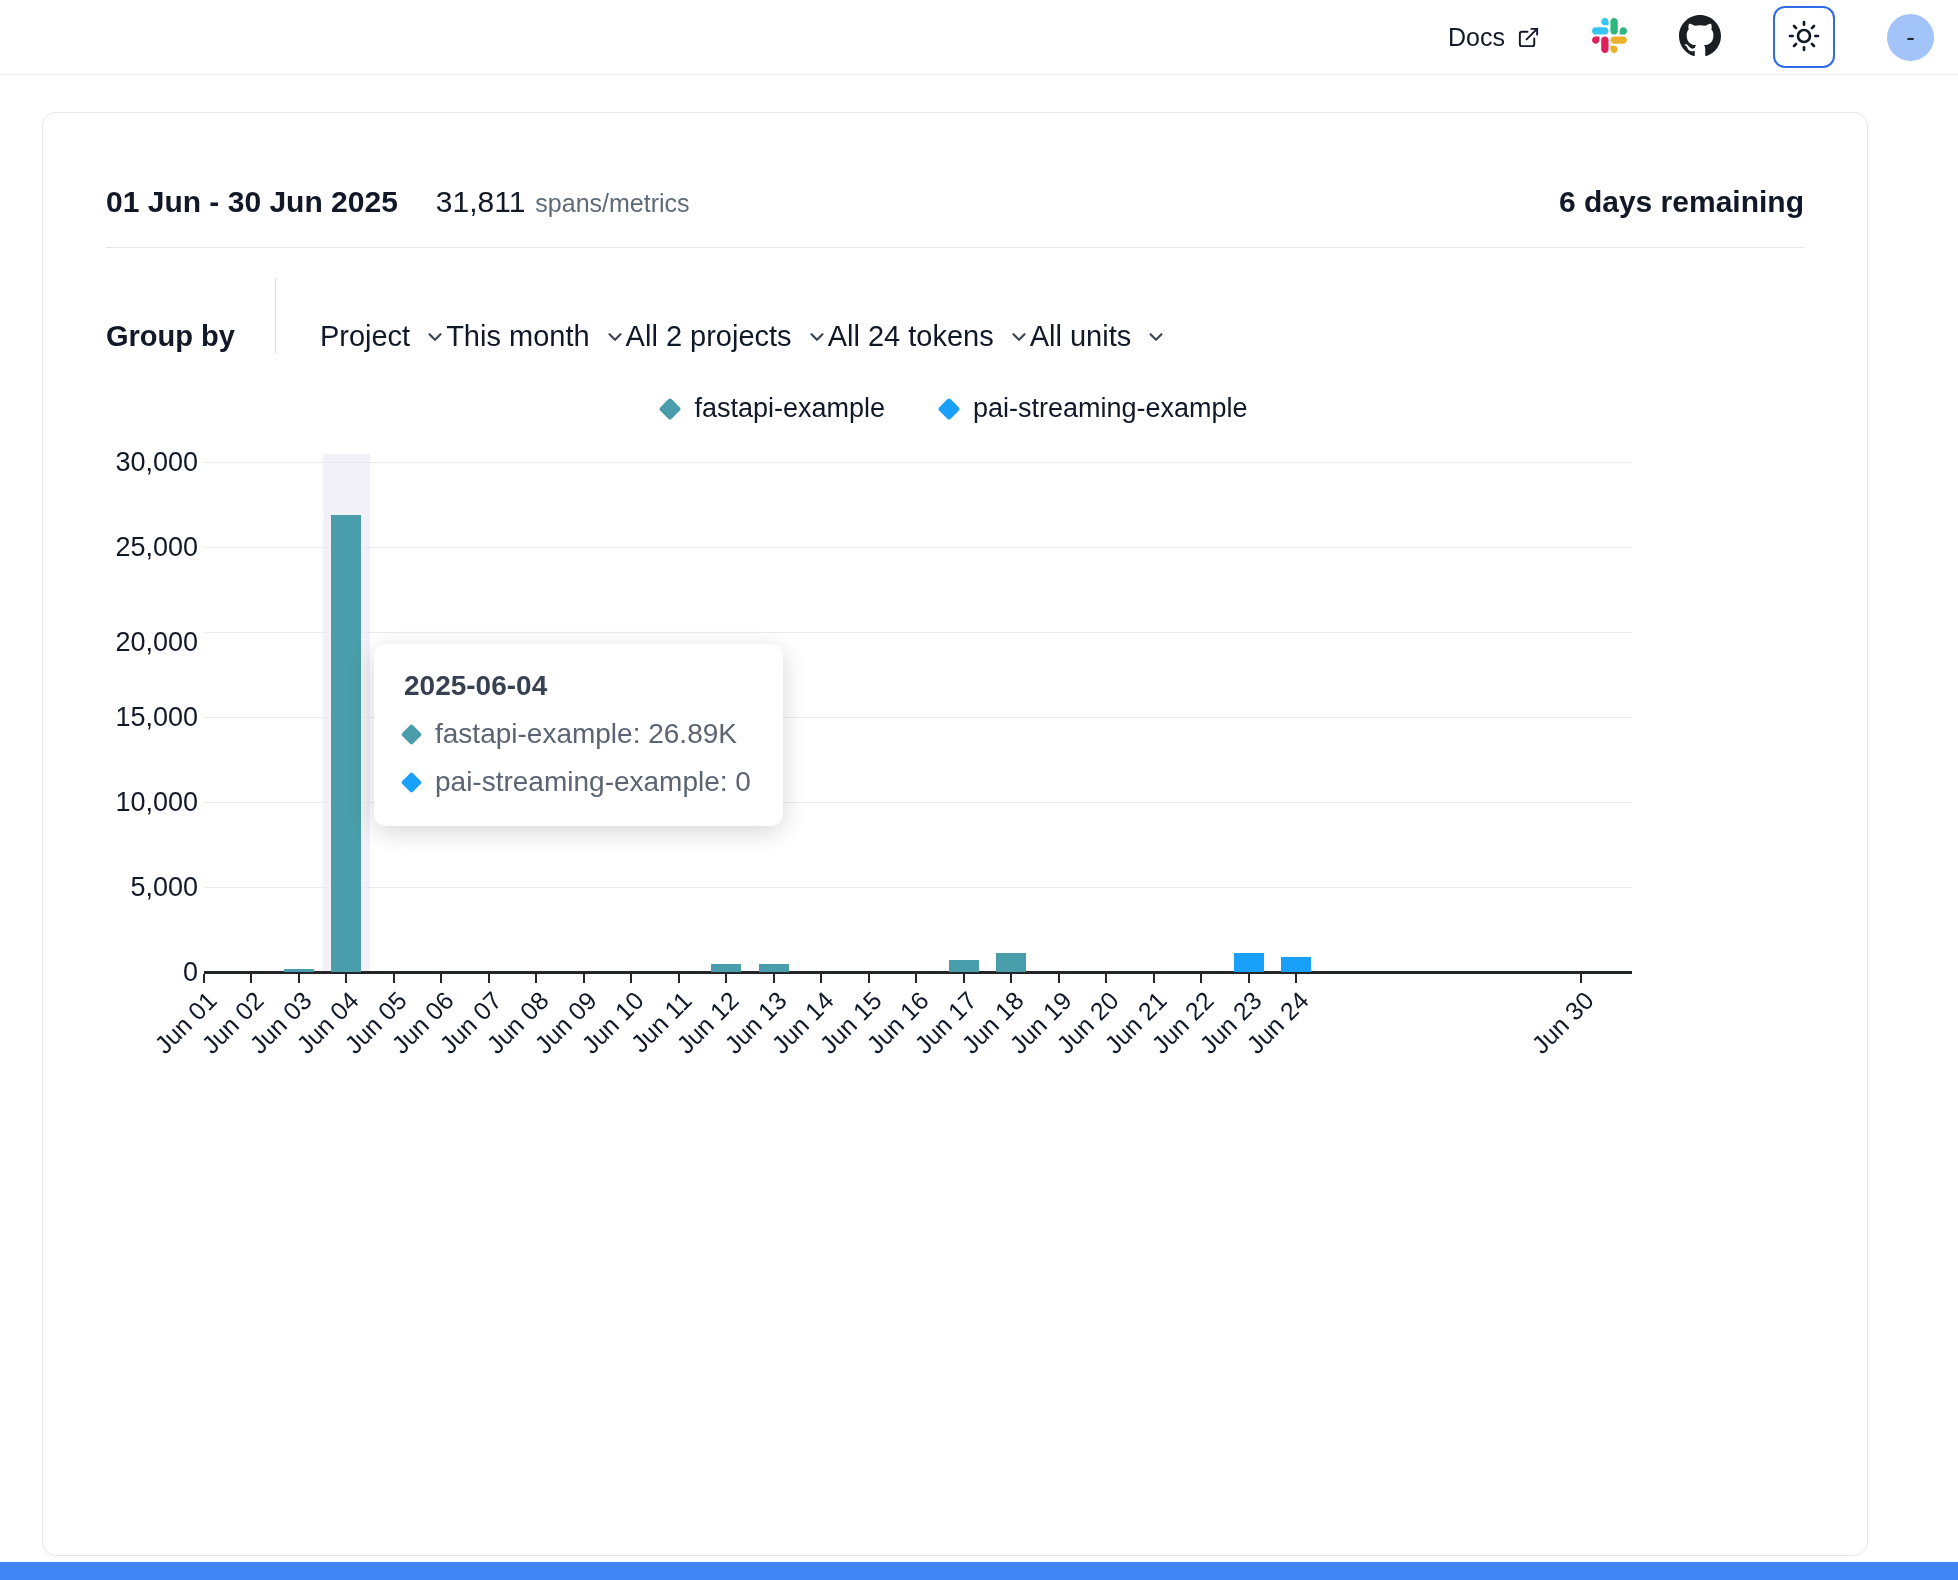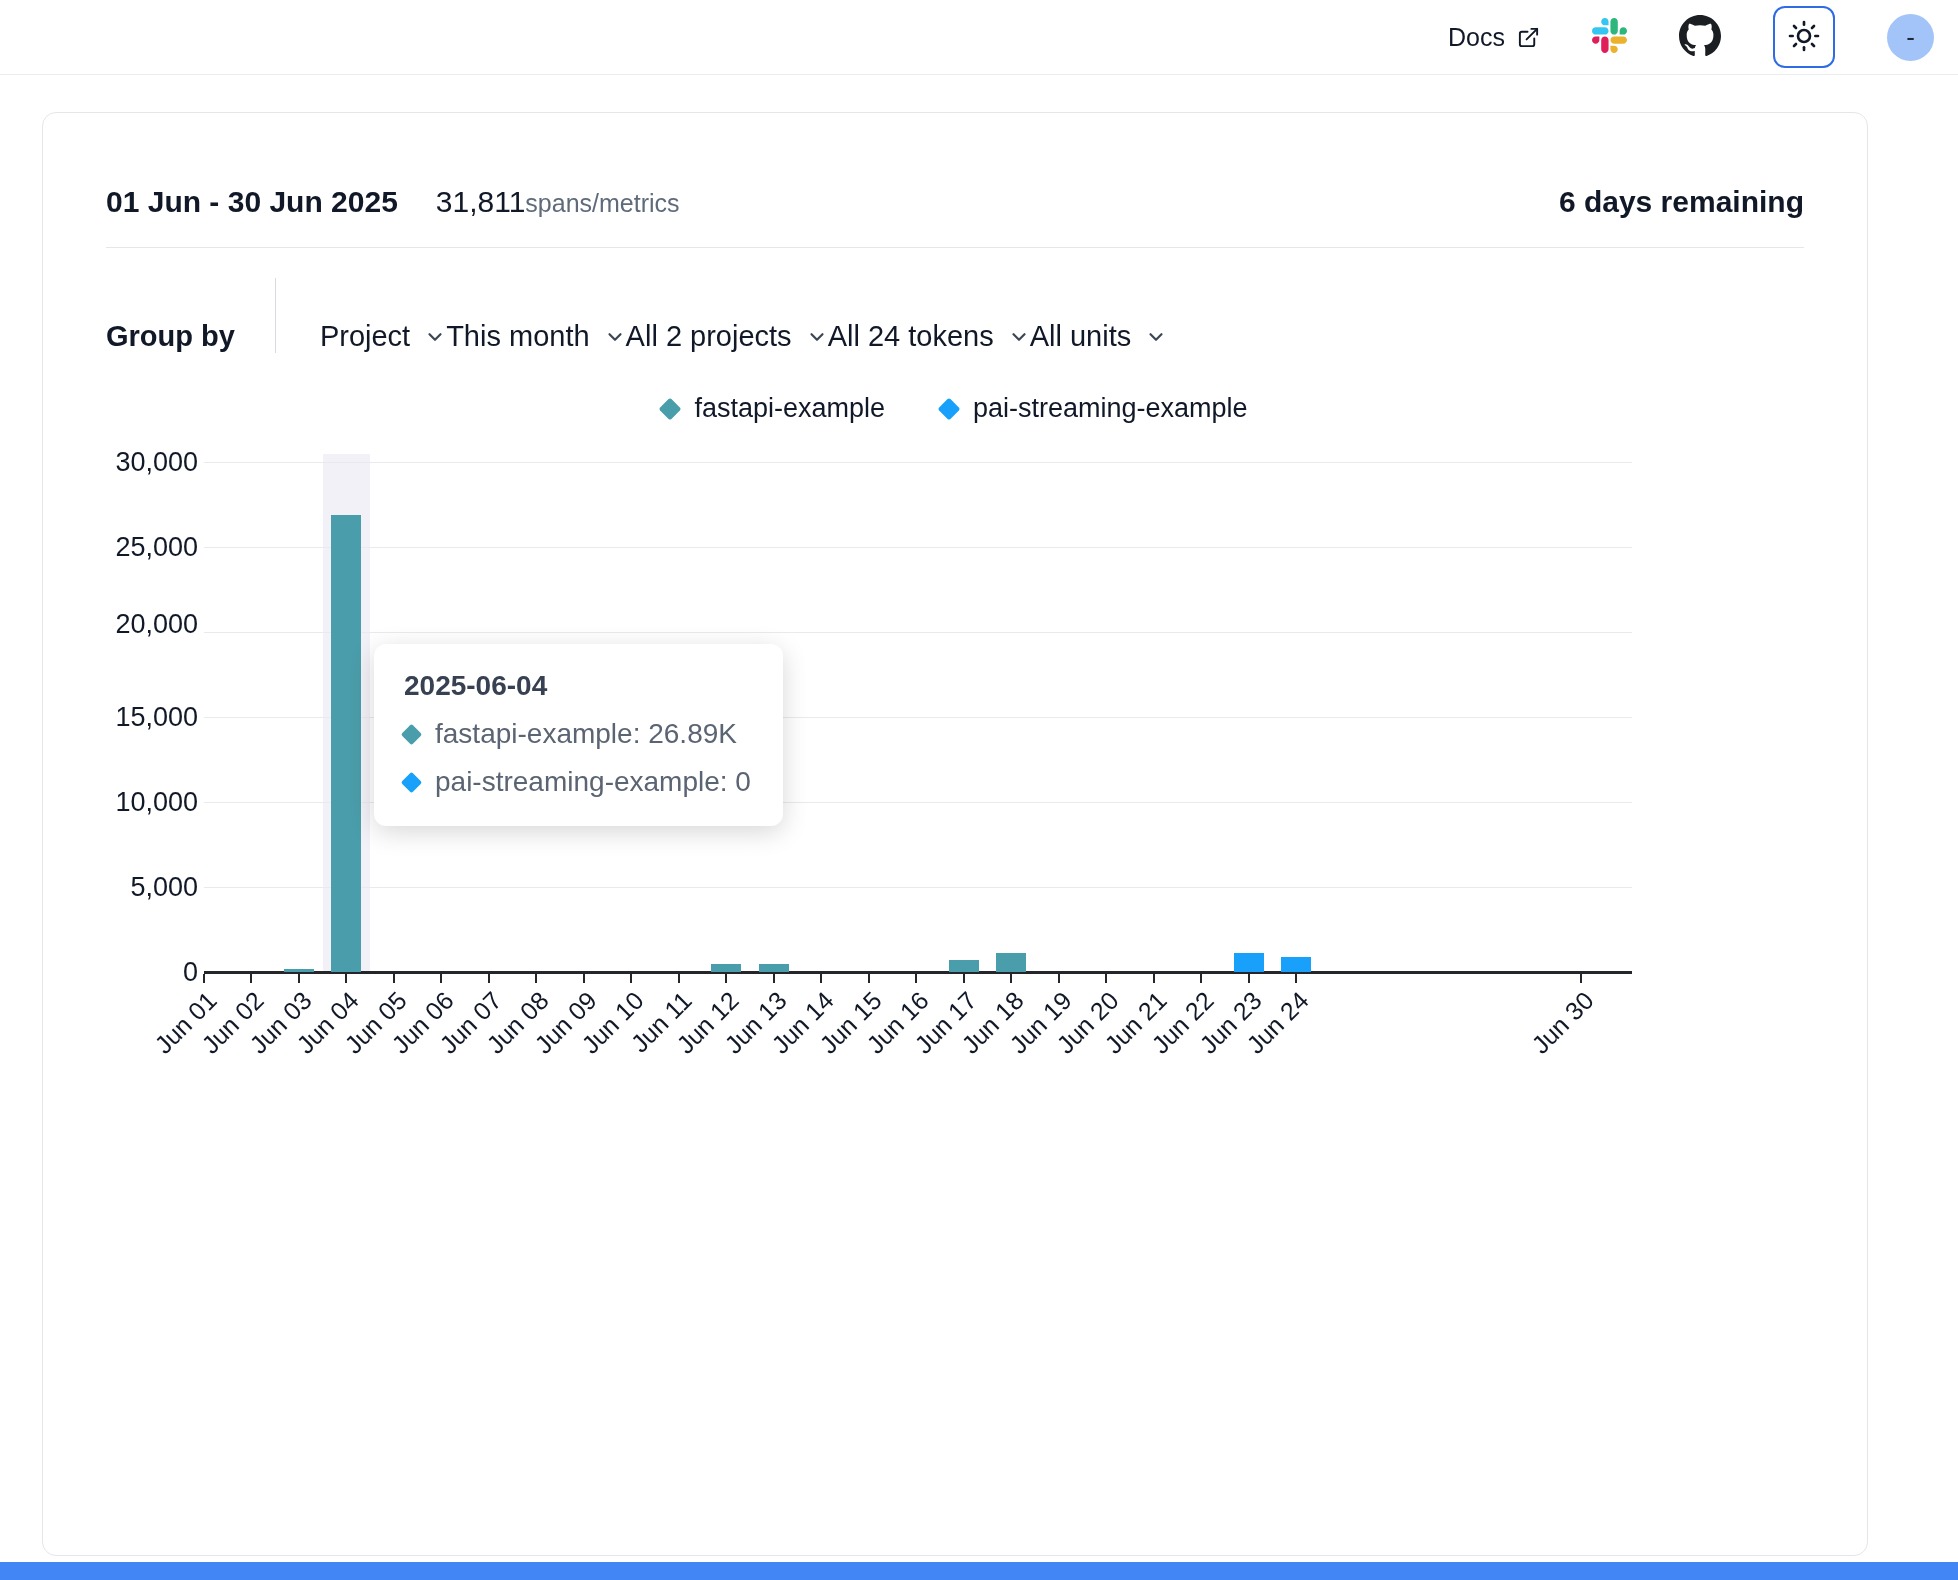--- a/index.html
+++ b/index.html
@@ -48,21 +48,21 @@
     background: #fff;
     border: 1px solid #e4e6ea;
     border-radius: 14px;
     padding: 48px 63px 0 63px;
   }
   .card-title { font-size: 42px; font-weight: 700; letter-spacing: -0.5px; }
 
   .date-row { display: flex; align-items: baseline; margin-top: 24px; font-size: 30px; }
   .date-range { font-weight: 700; }
   .usage-count { margin-left: 38px; }
-  .usage-unit { font-size: 25px; color: #5f6b7a; }
+  .usage-unit { margin-left: 10px; font-size: 25px; color: #5f6b7a; }
   .remaining { margin-left: auto; font-weight: 700; }
 
   .divider { border: none; border-top: 1px solid #e4e6ea; margin-top: 28px; }
 
   .filter-row { display: flex; align-items: flex-end; margin-top: 30px; height: 75px; font-size: 29px; }
   .group-by { font-weight: 700; }
   .v-divider { width: 1px; height: 100%; background: #d7dade; margin: 0 44px 0 40px; }
   .dropdowns { display: flex; align-items: center; }
   .dropdown {
     display: flex; align-items: center; gap: 14px;
@@ -227,21 +227,21 @@
   <div id="chart">
       <div class="highlight-col" style="left: 216.5px; top: 14px; width: 47.5px; height: 518px;"></div>
       <div class="y-label" style="top: 516px;">0</div>
       <div class="gridline" style="left: 98px; top: 447px; width: 1428px;"></div>
       <div class="y-label" style="top: 431px;">5,000</div>
       <div class="gridline" style="left: 98px; top: 362px; width: 1428px;"></div>
       <div class="y-label" style="top: 346px;">10,000</div>
       <div class="gridline" style="left: 98px; top: 277px; width: 1428px;"></div>
       <div class="y-label" style="top: 261px;">15,000</div>
       <div class="gridline" style="left: 98px; top: 192px; width: 1428px;"></div>
-      <div class="y-label" style="top: 168px;">20,000</div>
+      <div class="y-label" style="top: 186px;">20,000</div>
       <div class="gridline" style="left: 98px; top: 107px; width: 1428px;"></div>
       <div class="y-label" style="top: 91px;">25,000</div>
       <div class="gridline" style="left: 98px; top: 22px; width: 1428px;"></div>
       <div class="y-label" style="top: 6px;">30,000</div>
       <div class="axis-line" style="left: 98px; top: 531px; width: 1428px;"></div>
       <div class="bar" style="left: 177.75px; top: 529px; width: 30px; height: 3px; background: rgb(74, 157, 170);"></div>
       <div class="bar" style="left: 225.25px; top: 74.87px; width: 30px; height: 457.13px; background: rgb(74, 157, 170);"></div>
       <div class="bar" style="left: 605.25px; top: 523.5px; width: 30px; height: 8.5px; background: rgb(74, 157, 170);"></div>
       <div class="bar" style="left: 652.75px; top: 523.5px; width: 30px; height: 8.5px; background: rgb(74, 157, 170);"></div>
       <div class="bar" style="left: 842.75px; top: 520.1px; width: 30px; height: 11.9px; background: rgb(74, 157, 170);"></div>

